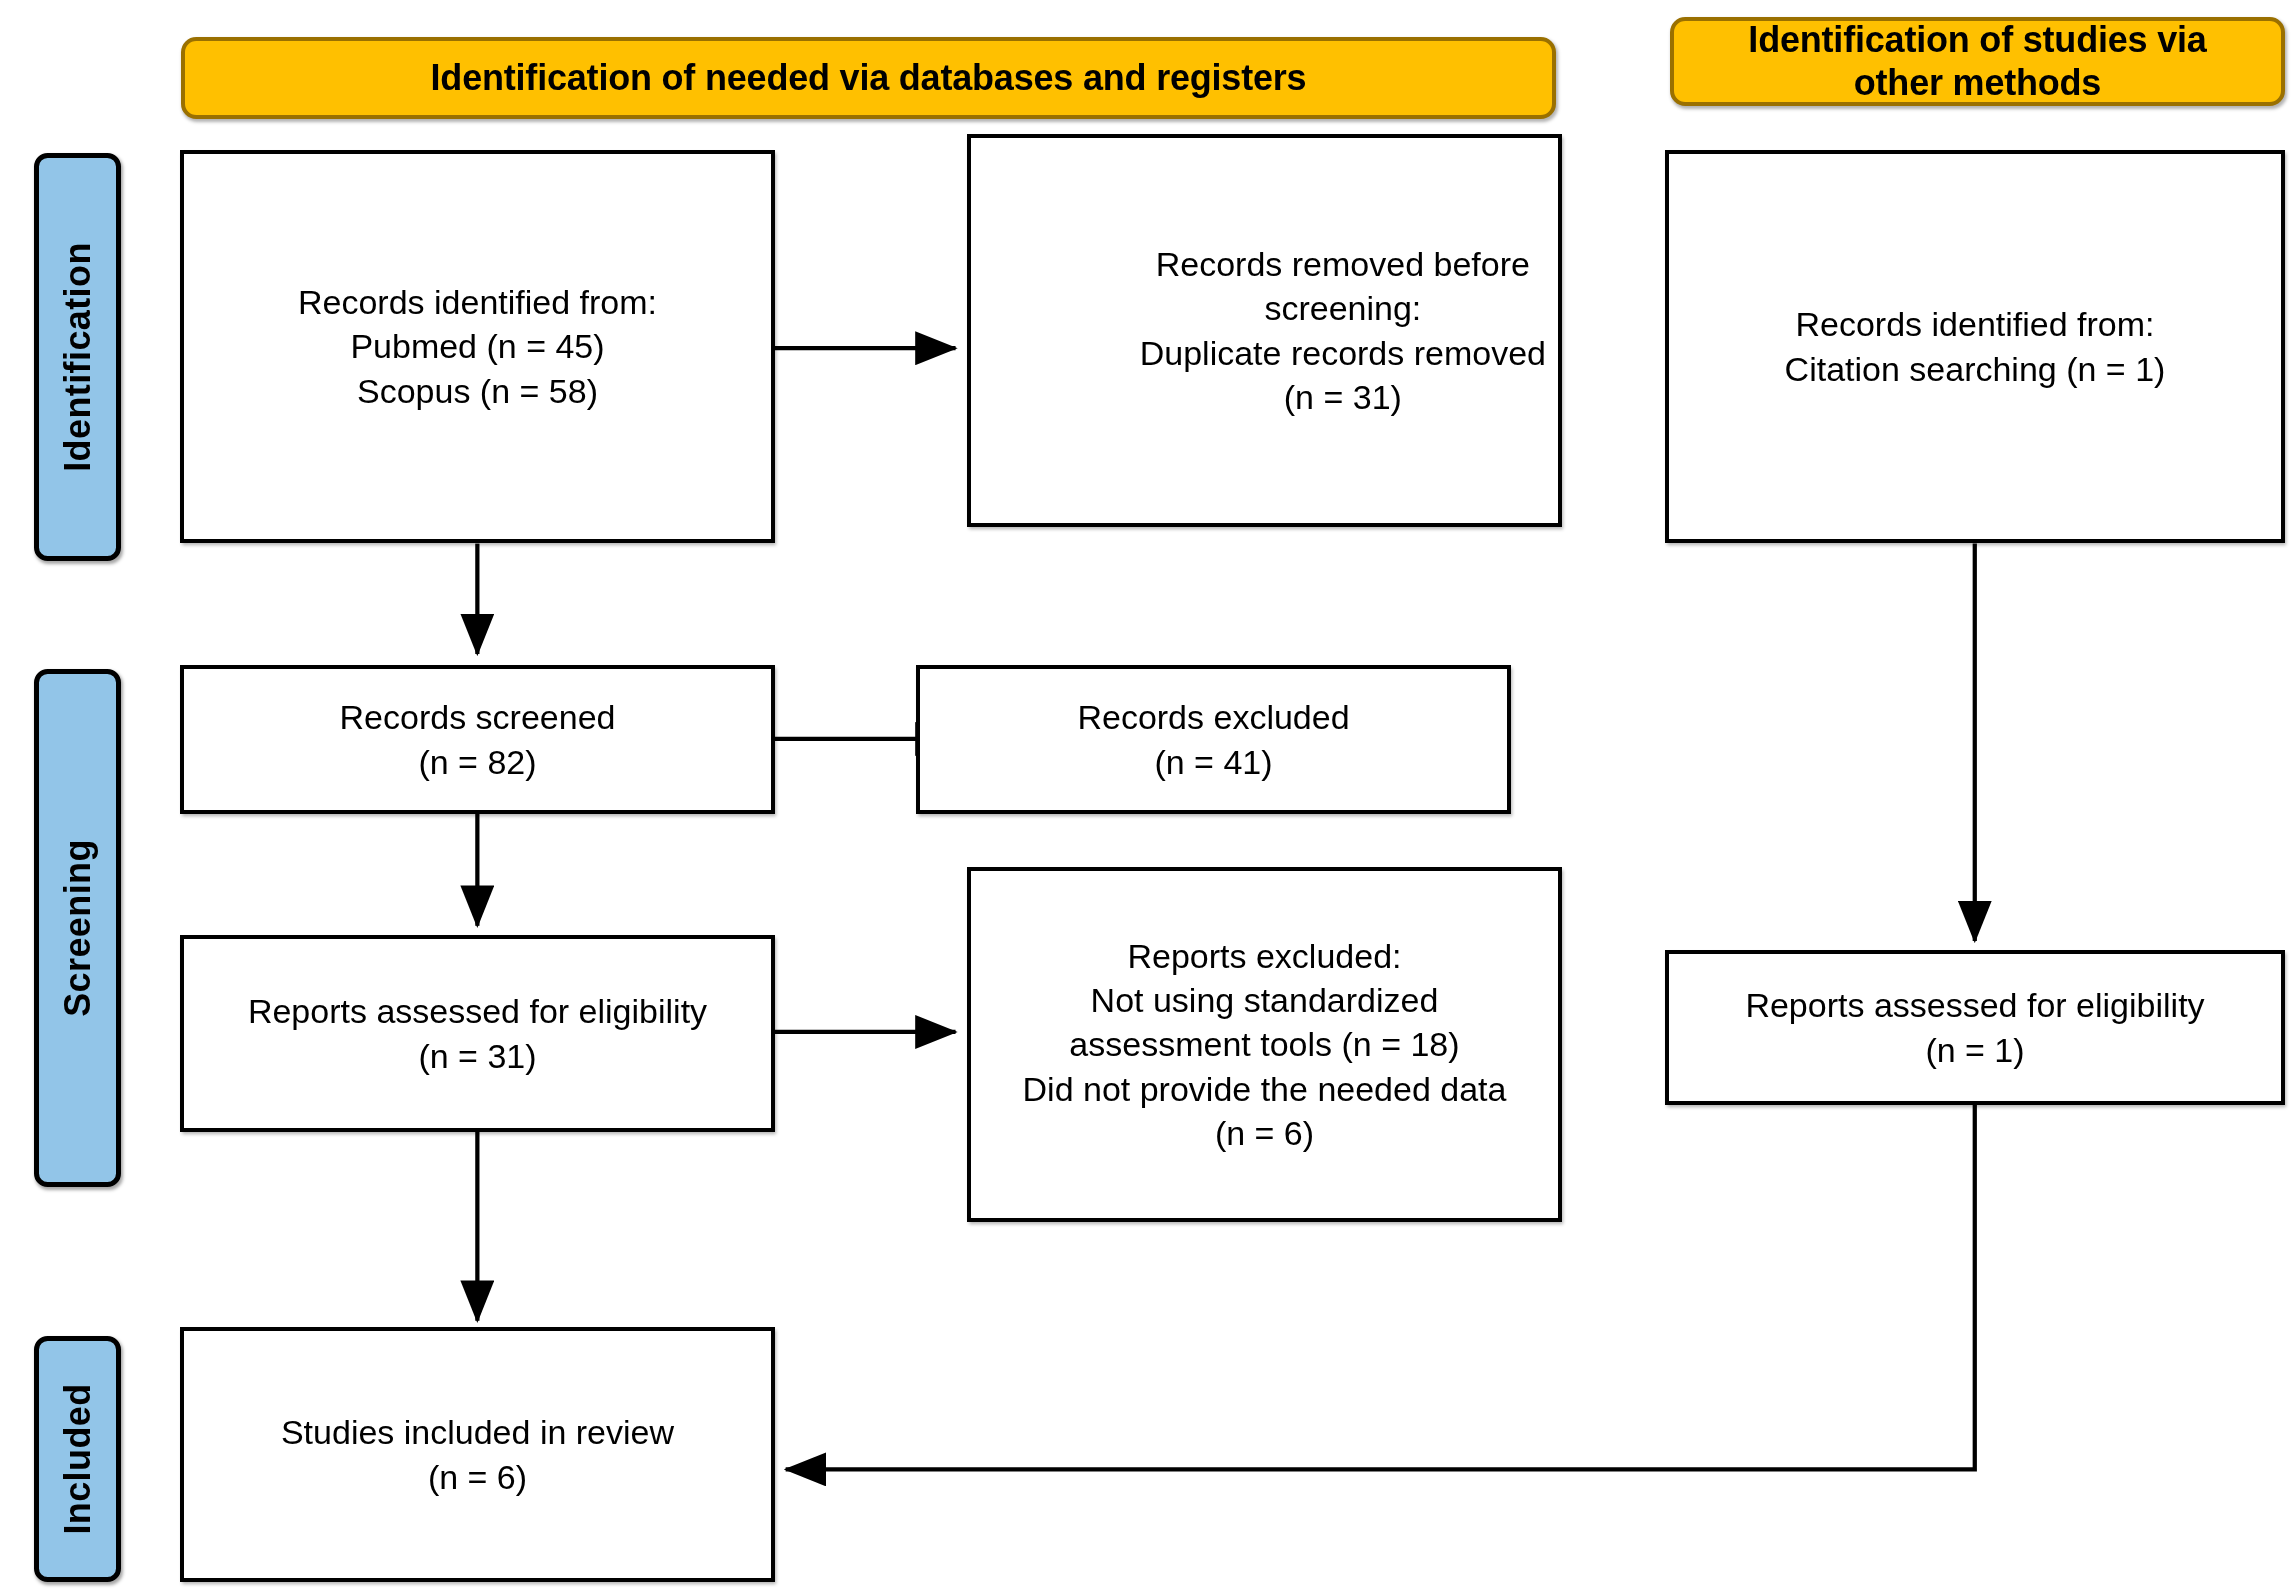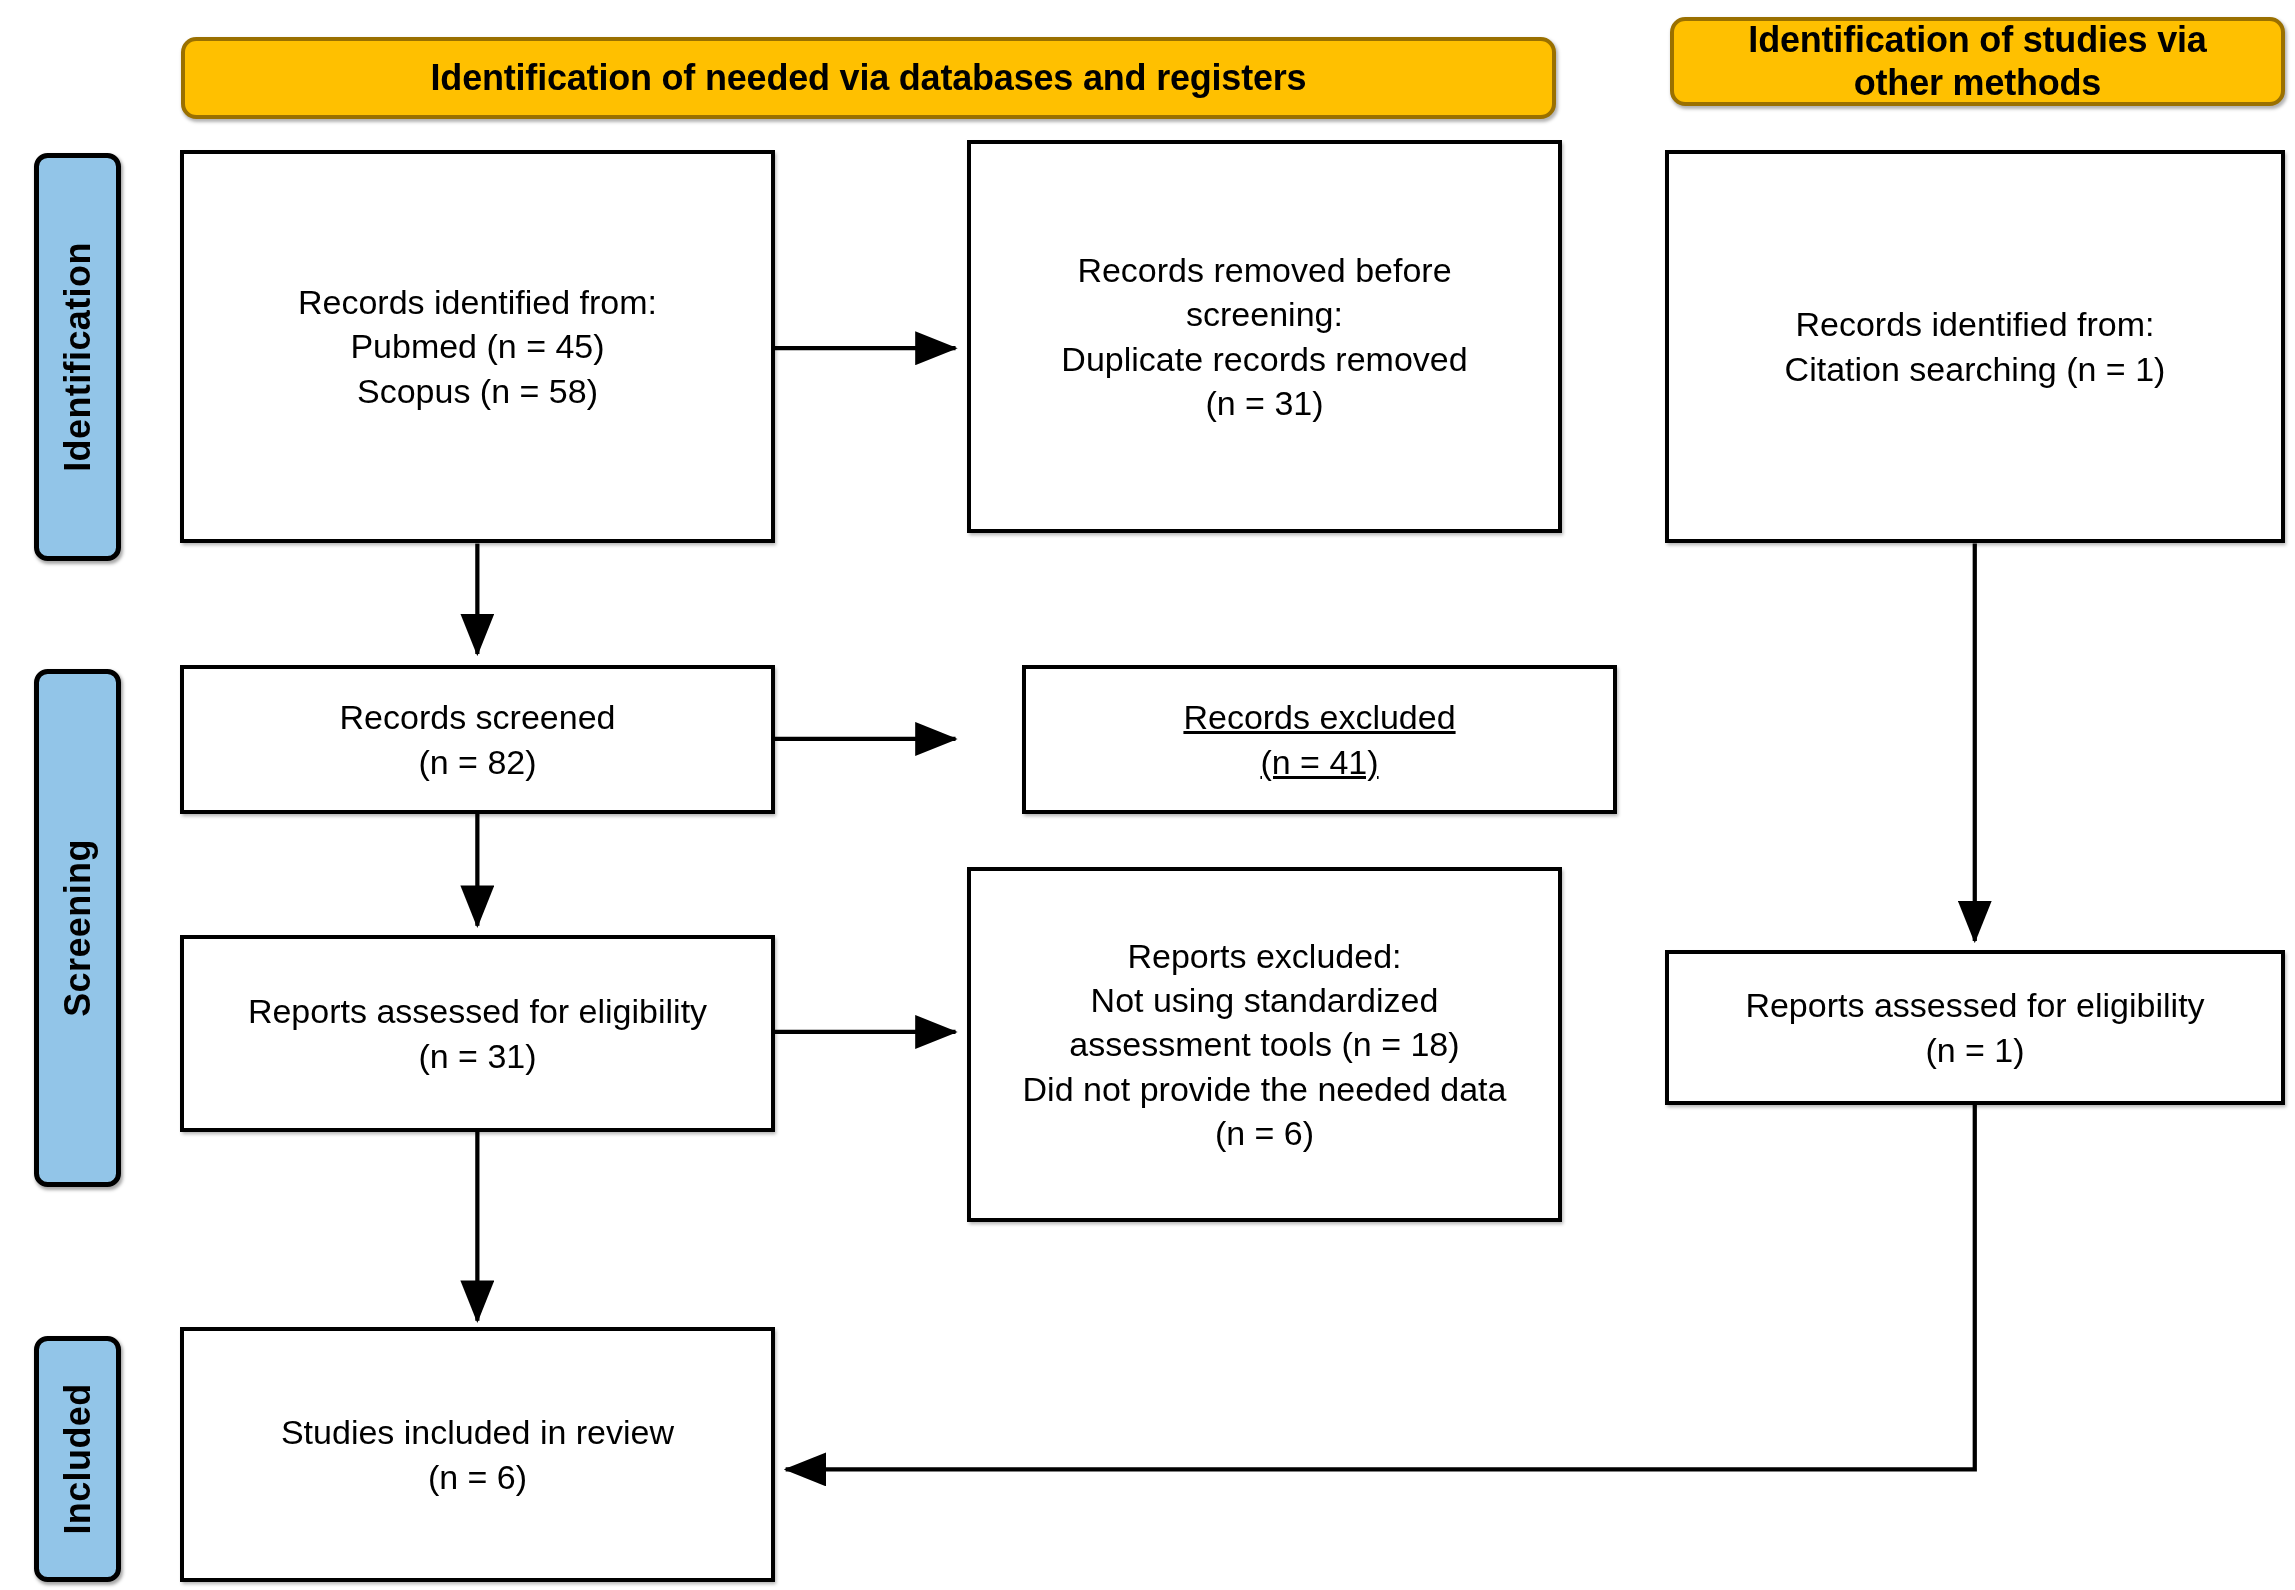--- a/index.html
+++ b/index.html
@@ -136,38 +136,38 @@
 
     <polyline points="2325,1300 2325,1730 925,1730" fill="none" stroke="#000000" stroke-width="5" marker-end="url(#arrowhead)"></polyline>
   </svg>
 
   <div class="box" style="left:180px; top:150px; width:595px; height:393px;">
     <span class="txt">Records identified from:
 Pubmed (n = 45)
 Scopus (n = 58)</span>
   </div>
 
-  <div class="box" style="left:967px; top:140px; width:595px; height:393px;">
+  <div class="box" style="left:967px; top:134px; width:595px; height:393px;justify-content:flex-end;">
     <span class="txt">Records removed before
 screening:
 Duplicate records removed
 (n = 31)</span>
   </div>
 
   <div class="box" style="left:1665px; top:150px; width:620px; height:393px;">
     <span class="txt">Records identified from:
 Citation searching (n = 1)</span>
   </div>
 
   <div class="box" style="left:180px; top:665px; width:595px; height:149px;">
     <span class="txt">Records screened
 (n = 82)</span>
   </div>
 
-  <div class="box" style="left:1022px; top:665px; width:595px; height:149px;text-decoration:underline;">
+  <div class="box" style="left:916px; top:665px; width:595px; height:149px;">
     <span class="txt">Records excluded
 (n = 41)</span>
   </div>
 
   <div class="box" style="left:180px; top:935px; width:595px; height:197px;">
     <span class="txt">Reports assessed for eligibility
 (n = 31)</span>
   </div>
 
   <div class="box" style="left:967px; top:867px; width:595px; height:355px;">

